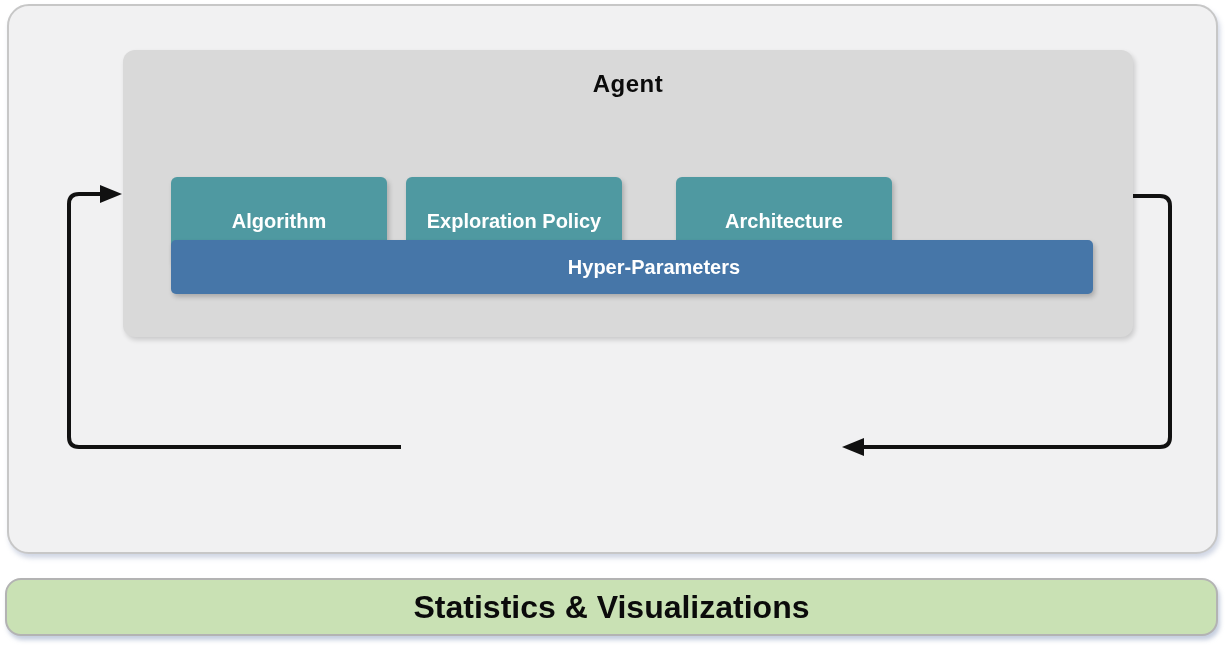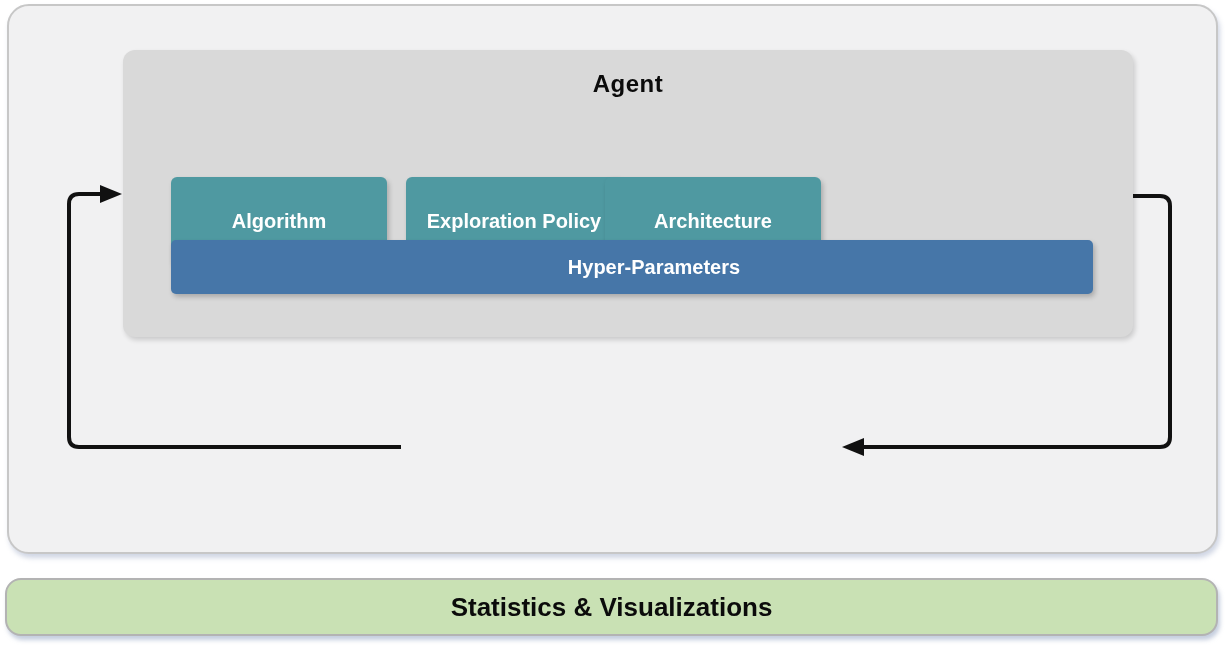--- a/index.html
+++ b/index.html
@@ -45,21 +45,21 @@
     background:var(--component-teal);
     border-radius:6px;
     box-shadow:2px 3px 5px rgba(0,0,0,.22);
     display:flex; align-items:center; justify-content:center;
     color:var(--box-text); font-size:20px; font-weight:bold;
     text-align:center;
     margin-top:40px;
   }
   .component-1 { left:171px; }
   .component-2 { left:406px; }
-  .component-3 { left:605px; }
+  .component-3 { left:676px; }
   .component-4 { left:877px; }
 
   .hyper-bar {
     position:absolute; left:171px; top:240px; width:922px; height:54px;
     background:var(--hyper-parameters-blue);
     border-radius:5px;
     box-shadow:2px 3px 5px rgba(0,0,0,.22);
     display:flex; align-items:center; justify-content:center;
     color:var(--box-text); font-size:20px; font-weight:bold;padding-left:44px;
   }
@@ -74,21 +74,21 @@
     letter-spacing:.5px;
   }
 
   .stats-bar {
     position:absolute; left:5px; top:578px; width:1213px; height:58px;
     background:var(--stats-green);
     border:2.5px solid var(--stats-border);
     border-radius:16px;
     box-shadow:2px 4px 4px rgba(150,165,195,.55);
     display:flex; align-items:center; justify-content:center;
-    color:var(--title-text); font-size:26px; font-weight:bold;
+    color:var(--title-text); font-size:32px; font-weight:bold;
   }
 
   .arrow-layer {
     position:absolute; left:0; top:0; width:1225px; height:645px;
     pointer-events:none;
   }
   .arrow-path { fill:none; stroke:var(--arrow-black); stroke-width:4px; }
   .arrow-head { fill:var(--arrow-black); stroke:none; }
 </style>
 </head>

